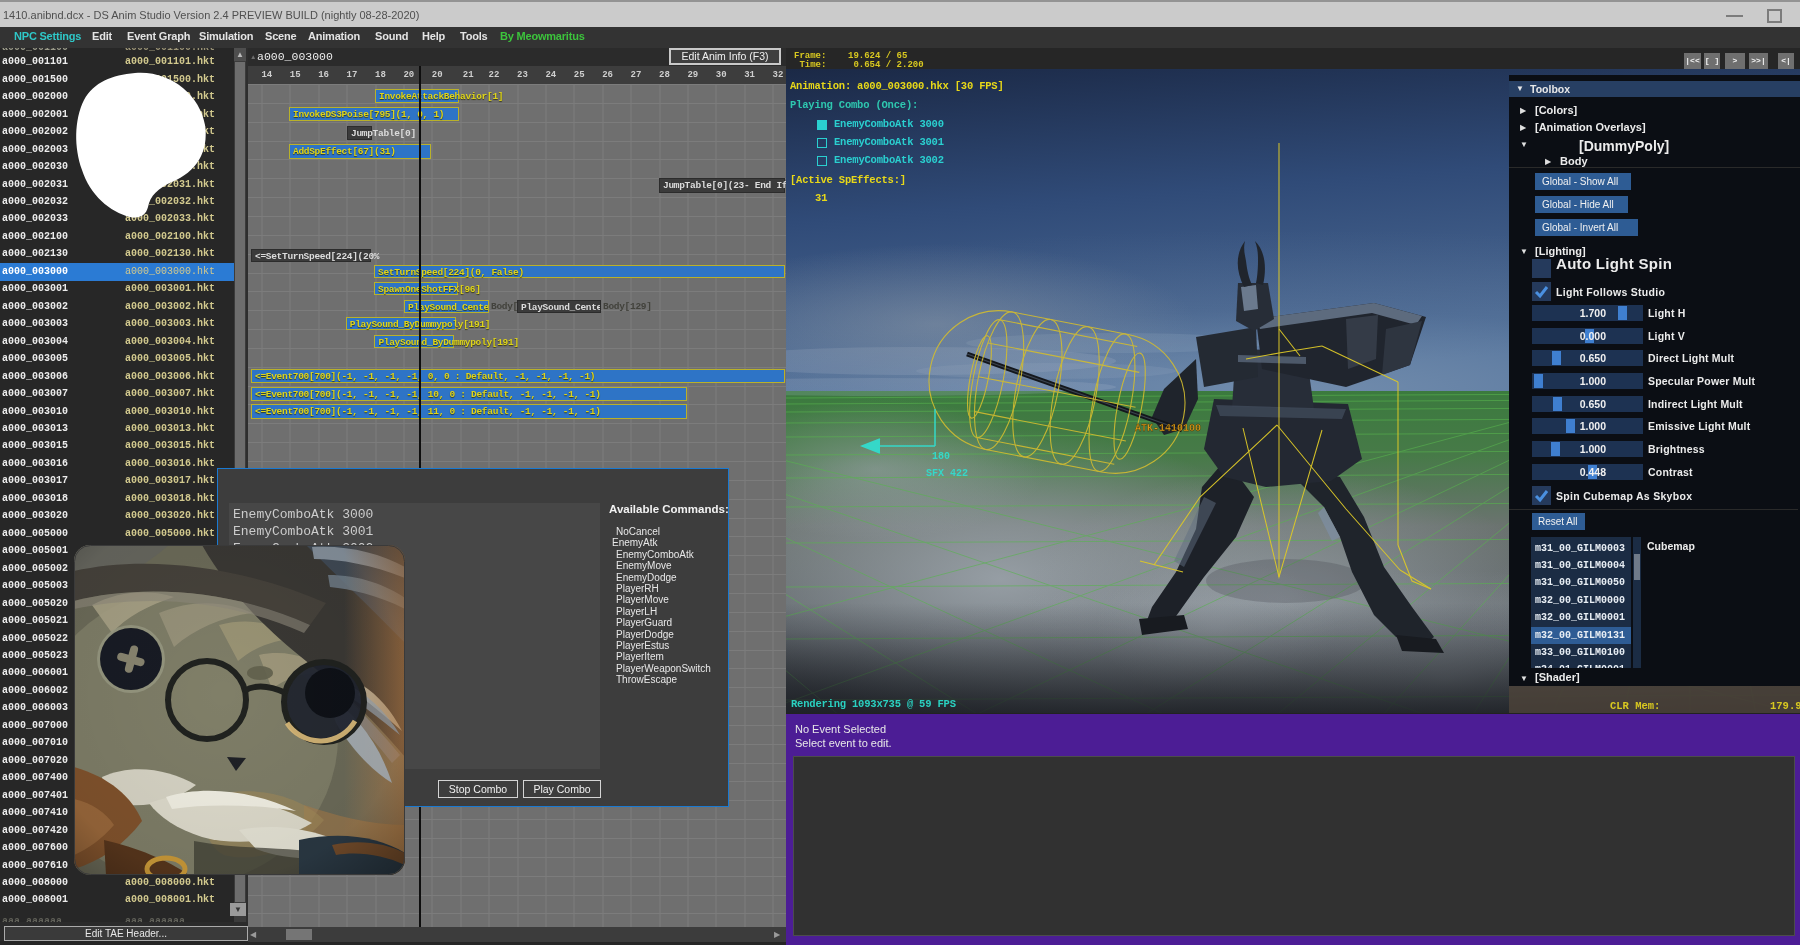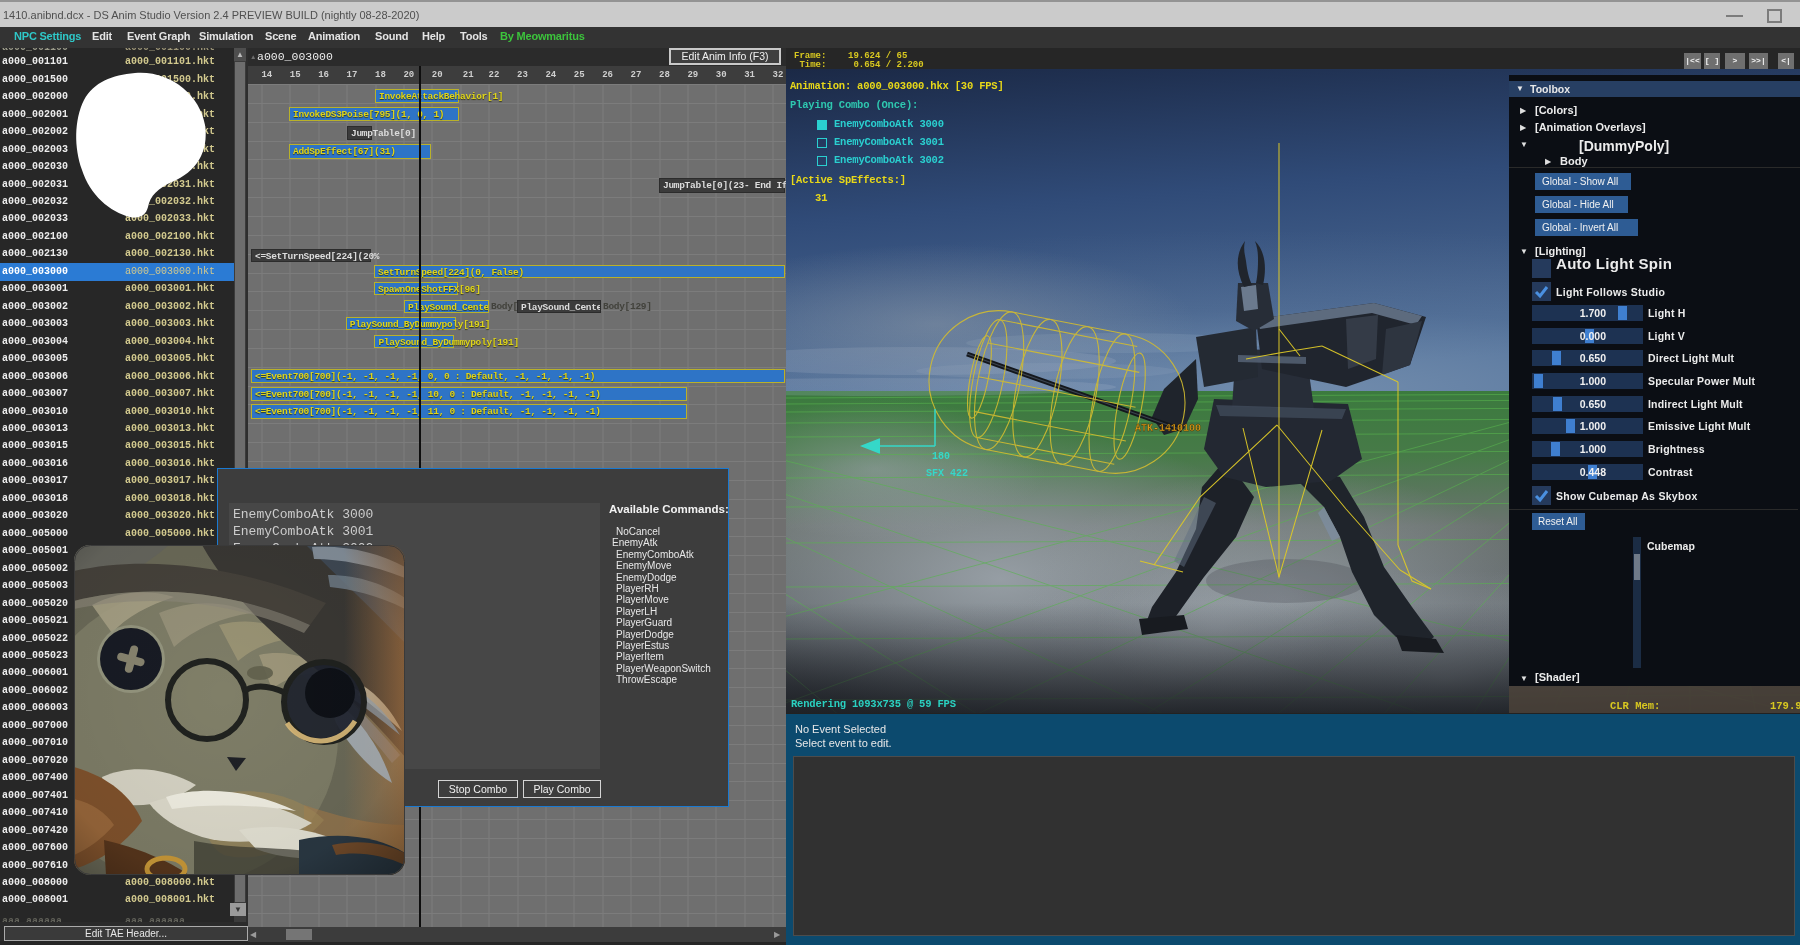--- a/index.html
+++ b/index.html
@@ -519,31 +519,41 @@
 <div class="abs" style="left:23px;top:367.9px;width:74px;text-align:right;font-size:10.5px;font-weight:bold;color:#f0f0f0;">1.000</div>
 <div class="abs" style="left:139px;top:367.9px;font-size:10.5px;font-weight:bold;color:#ececec;letter-spacing:0.2px;">Brightness</div>
 <div class="abs" style="left:23px;top:388.5px;width:111px;height:16px;background:#1d3252;"></div>
 <div class="abs" style="left:79px;top:389.5px;width:9px;height:14px;background:#3f7fd0;"></div>
 <div class="abs" style="left:23px;top:390.5px;width:74px;text-align:right;font-size:10.5px;font-weight:bold;color:#f0f0f0;">0.448</div>
 <div class="abs" style="left:139px;top:390.5px;font-size:10.5px;font-weight:bold;color:#ececec;letter-spacing:0.2px;">Contrast</div>
 <div class="abs" style="left:23px;top:411px;width:19px;height:19px;background:#253a5c;"></div>
 <svg class="abs" style="left:23px;top:411px;" width="19" height="19">
       <path d="M 4,10 L 8,14 L 15,5" stroke="#4a90e0" stroke-width="3" fill="none"></path>
     </svg>
-<div class="abs" style="left:47px;top:415px;font-size:10.5px;font-weight:bold;color:#ececec;letter-spacing:0.3px;">Show Cubemap As Skybox</div>
+<div class="abs" style="left:47px;top:415px;font-size:10.5px;font-weight:bold;color:#ececec;letter-spacing:0.3px;">Spin Cubemap As Skybox</div>
 <div class="abs" style="left:0;top:434px;width:289px;height:1px;background:#2a2a2a;"></div>
 <div class="abs" style="left:23px;top:438px;width:53px;height:17px;background:#2e5c94;color:#f0f0f0;font-size:10px;line-height:17px;padding-left:6px;box-sizing:border-box;">Reset All</div>
+<div class="abs" style="left:22px;top:462px;width:100px;height:131px;background:#1b2c44;overflow:hidden;">
+<div class="abs mono" style="left:0;top:2.5px;width:100px;height:17px;font-size:10px;font-weight:bold;color:#e8eef4;line-height:17px;padding-left:4px;box-sizing:border-box;">m31_00_GILM0003</div>
+<div class="abs mono" style="left:0;top:19.9px;width:100px;height:17px;font-size:10px;font-weight:bold;color:#e8eef4;line-height:17px;padding-left:4px;box-sizing:border-box;">m31_00_GILM0004</div>
+<div class="abs mono" style="left:0;top:37.3px;width:100px;height:17px;font-size:10px;font-weight:bold;color:#e8eef4;line-height:17px;padding-left:4px;box-sizing:border-box;">m31_00_GILM0050</div>
+<div class="abs mono" style="left:0;top:54.7px;width:100px;height:17px;font-size:10px;font-weight:bold;color:#e8eef4;line-height:17px;padding-left:4px;box-sizing:border-box;">m32_00_GILM0000</div>
+<div class="abs mono" style="left:0;top:72.1px;width:100px;height:17px;font-size:10px;font-weight:bold;color:#e8eef4;line-height:17px;padding-left:4px;box-sizing:border-box;">m32_00_GILM0001</div>
+<div class="abs mono" style="left:0;top:89.5px;width:100px;height:17px;background:#2e5c94;font-size:10px;font-weight:bold;color:#e8eef4;line-height:17px;padding-left:4px;box-sizing:border-box;">m32_00_GILM0131</div>
+<div class="abs mono" style="left:0;top:106.9px;width:100px;height:17px;font-size:10px;font-weight:bold;color:#e8eef4;line-height:17px;padding-left:4px;box-sizing:border-box;">m33_00_GILM0100</div>
+<div class="abs mono" style="left:0;top:124.3px;width:100px;height:17px;font-size:10px;font-weight:bold;color:#e8eef4;line-height:17px;padding-left:4px;box-sizing:border-box;">m34_01_GILM0001</div>
+</div>
 <div class="abs" style="left:124px;top:462px;width:8px;height:131px;background:#1b2c44;">
       <div class="abs" style="left:1px;top:17px;width:6px;height:26px;background:#707a88;"></div>
     </div>
 <div class="abs" style="left:138px;top:465px;font-size:10.5px;font-weight:bold;color:#ececec;">Cubemap</div>
 <div class="abs" style="left:11px;top:599px;font-size:8px;color:#e0e0e0;">▼</div>
 <div class="abs" style="left:26px;top:596px;font-size:11px;font-weight:bold;color:#ececec;">[Shader]</div>
 </div>
-<div class="abs" style="left:786px;top:713px;width:1014px;height:232px;background:#0c4a6e;border-top:1px solid #222;box-sizing:border-box;">
+<div class="abs" style="left:786px;top:713px;width:1014px;height:232px;background:#4c1d95;border-top:1px solid #222;box-sizing:border-box;">
 <div class="abs" style="left:9px;top:9px;font-size:11px;color:#e8e8e8;">No Event Selected</div>
 <div class="abs" style="left:9px;top:23px;font-size:11px;color:#e8e8e8;">Select event to edit.</div>
 <div class="abs" style="left:7px;top:42px;width:1002px;height:180px;background:#313131;border:1px solid #4c4c4c;box-sizing:border-box;"></div>
 </div>
 <div class="abs" style="left:217px;top:468px;width:512px;height:339px;background:#3d3d3d;border:1px solid #1a7ad2;box-sizing:border-box;">
 <div class="abs" style="left:11px;top:34px;width:371px;height:266px;background:#474747;">
 <div class="abs mono" style="left:4px;top:3px;font-size:13px;color:#cccccc;line-height:17px;white-space:pre;">EnemyComboAtk 3000
 EnemyComboAtk 3001
 EnemyComboAtk 3002</div>
 </div>

